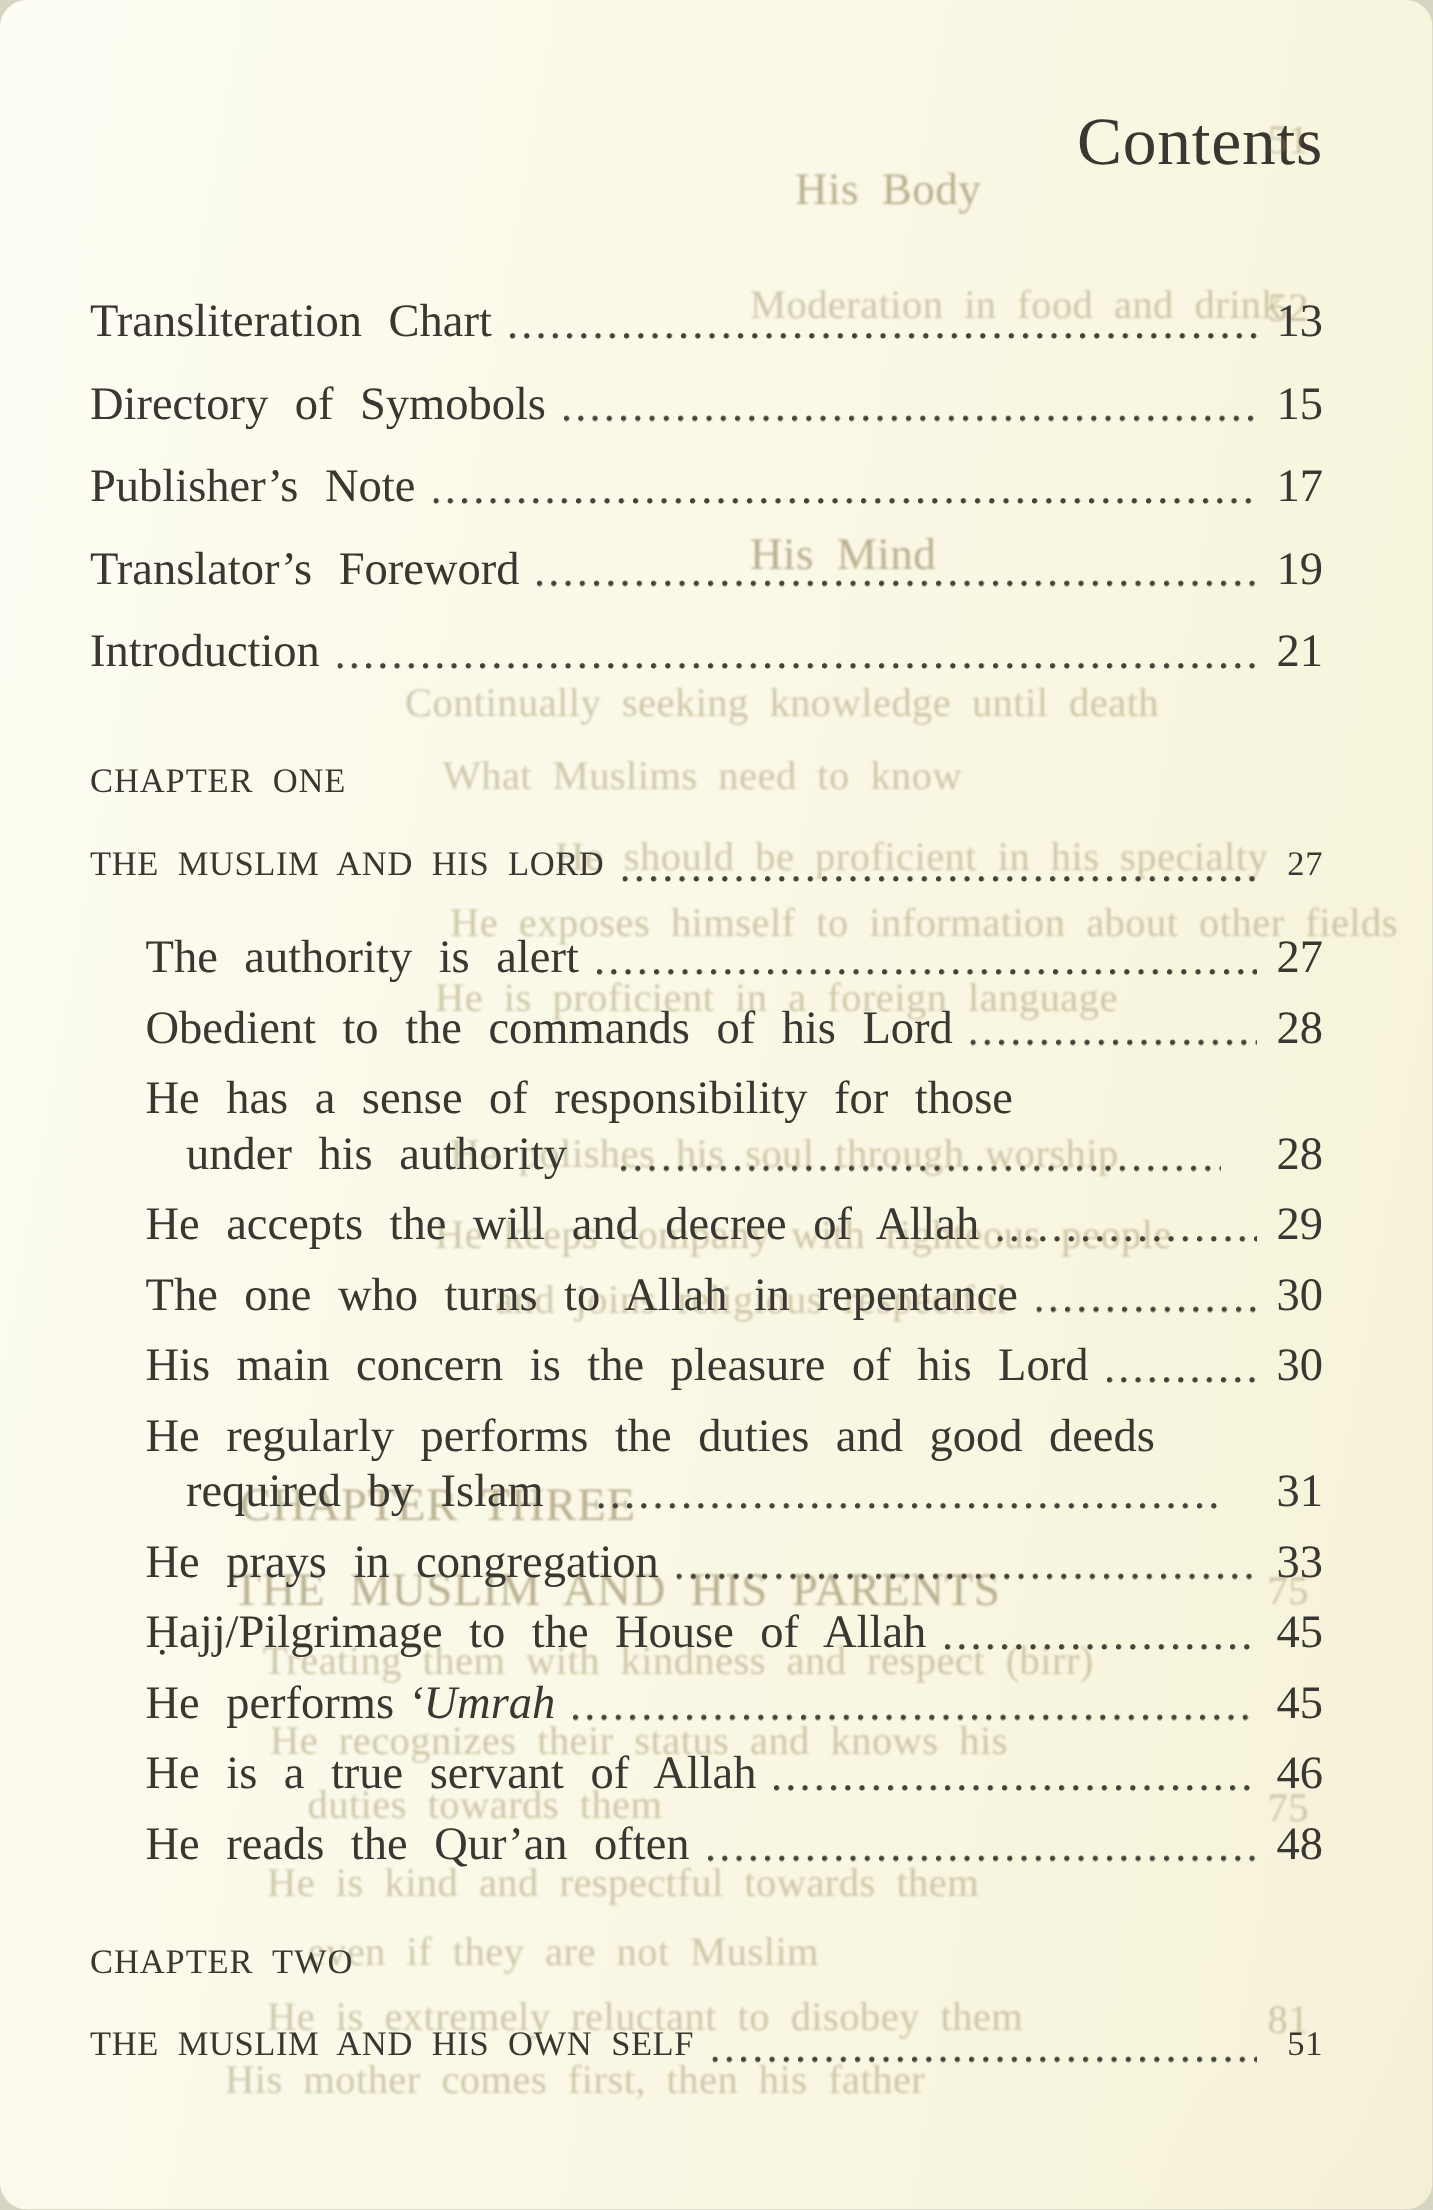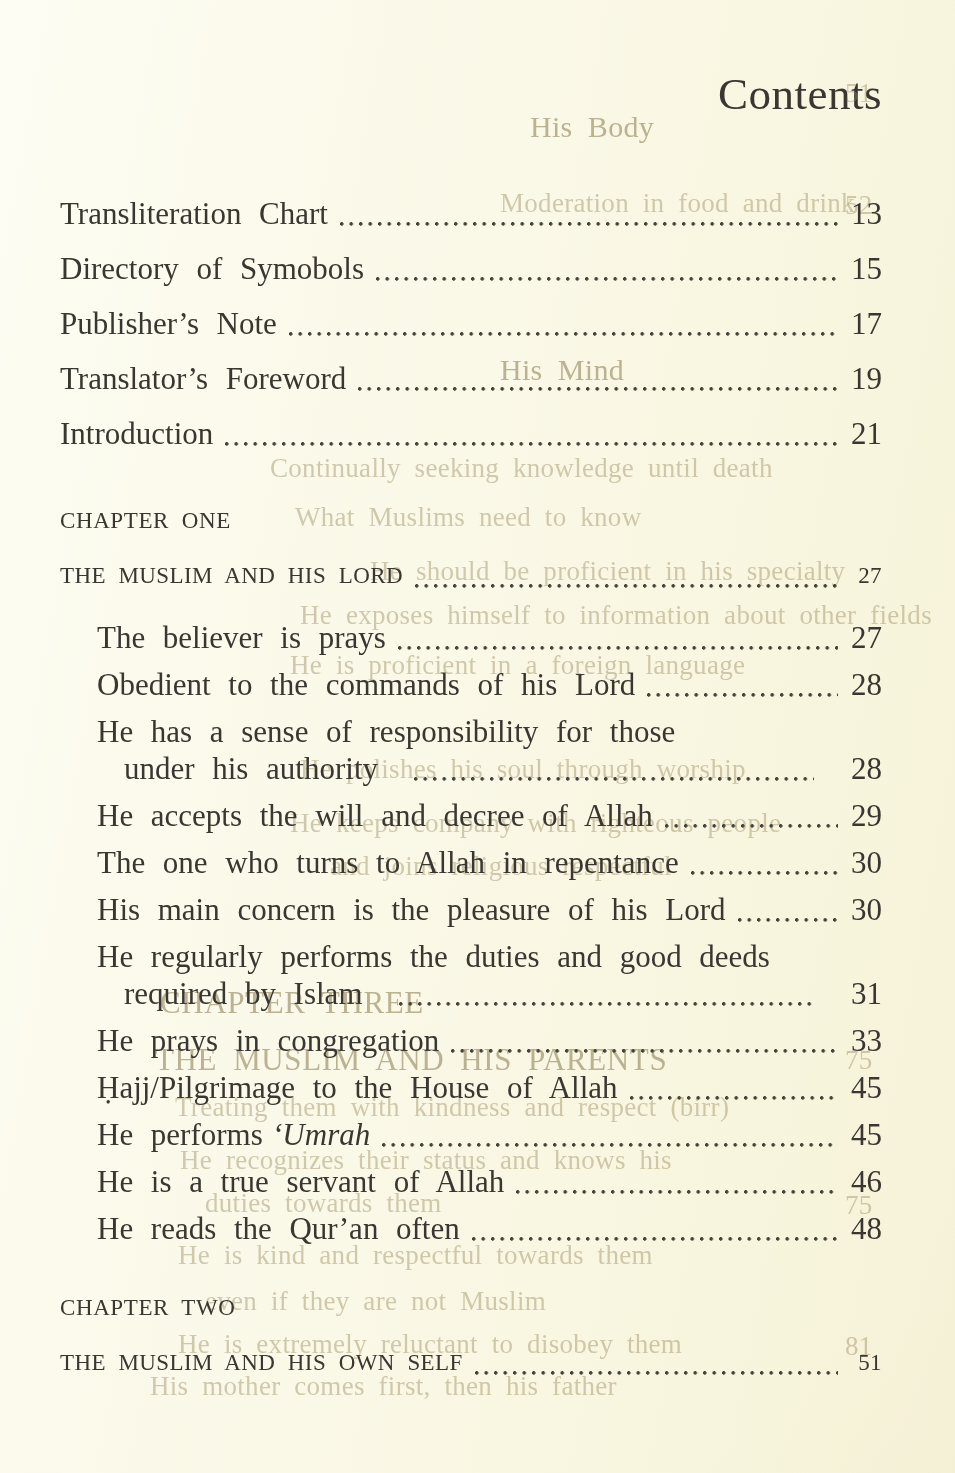--- a/index.html
+++ b/index.html
@@ -6,20 +6,21 @@
   .page{
     position:relative;
     width:955px;height:1473px;
     margin:0 auto;
     box-sizing:border-box;
     padding:60px 73px 0 60px;
     background:linear-gradient(100deg,#fdfdf4 0%,#fbfaec 22%,#faf8e6 48%,#f8f5de 78%,#f6f2d8 100%);
     font-family:"Liberation Serif","DejaVu Serif",serif;
     color:#3a3631;
     overflow:hidden;
+    border-radius:18px;
   }
   .page::after{ 
     content:"";position:absolute;inset:0;pointer-events:none;
     background:radial-gradient(120% 110% at 40% 40%, rgba(255,255,255,0) 60%, rgba(160,140,80,0.06) 100%);
   }
   .contents-title{
     font-size:45px;line-height:1.1;font-weight:400;
     text-align:right;margin:10px 0 0 0;letter-spacing:0.5px;
   }
   .toc{margin-top:76px;position:relative;z-index:2;}
@@ -114,21 +115,21 @@
 
     <div class="chapter">
       <div class="kicker">CHAPTER ONE</div>
       <div class="row chap-title">
         <span class="lbl">THE MUSLIM AND HIS LORD</span>
         <span class="dots"></span>
         <span class="pg">27</span>
       </div>
 
       <div class="row entry sub sub-row">
-        <span class="lbl">The believer is prays</span>
+        <span class="lbl">The authority is alert</span>
         <span class="dots"></span>
         <span class="pg">27</span>
       </div>
       <div class="row entry sub sub-row">
         <span class="lbl">Obedient to the commands of his Lord</span>
         <span class="dots"></span>
         <span class="pg">28</span>
       </div>
       <div class="wrap entry sub sub-row">
         <div class="lbl first-line">He has a sense of responsibility for those</div>

